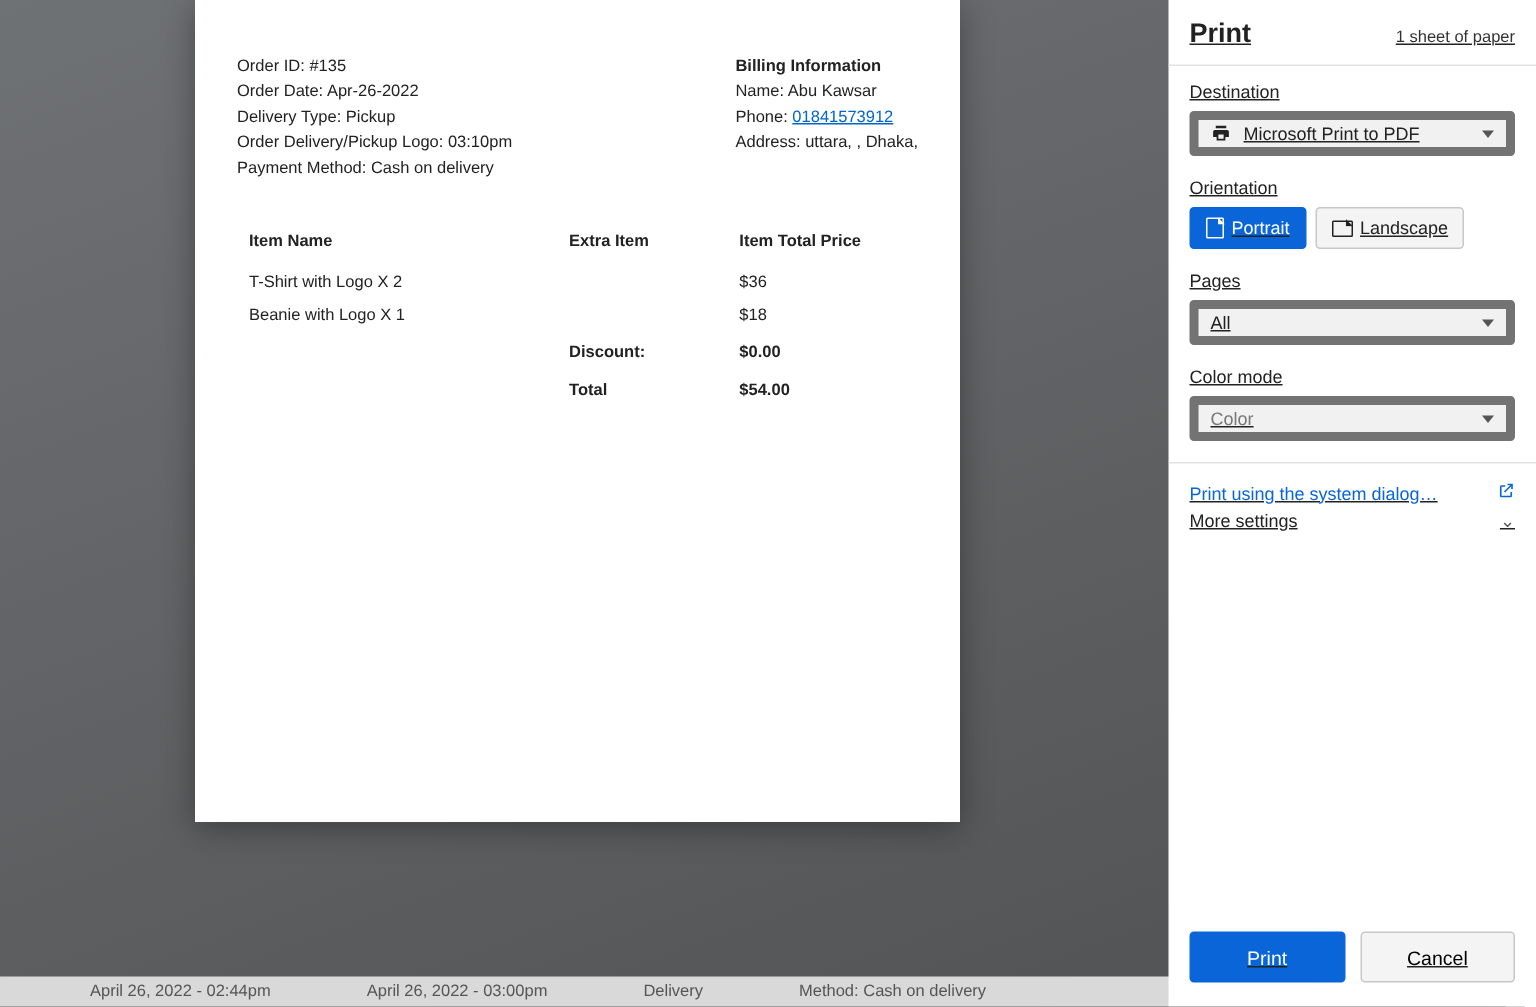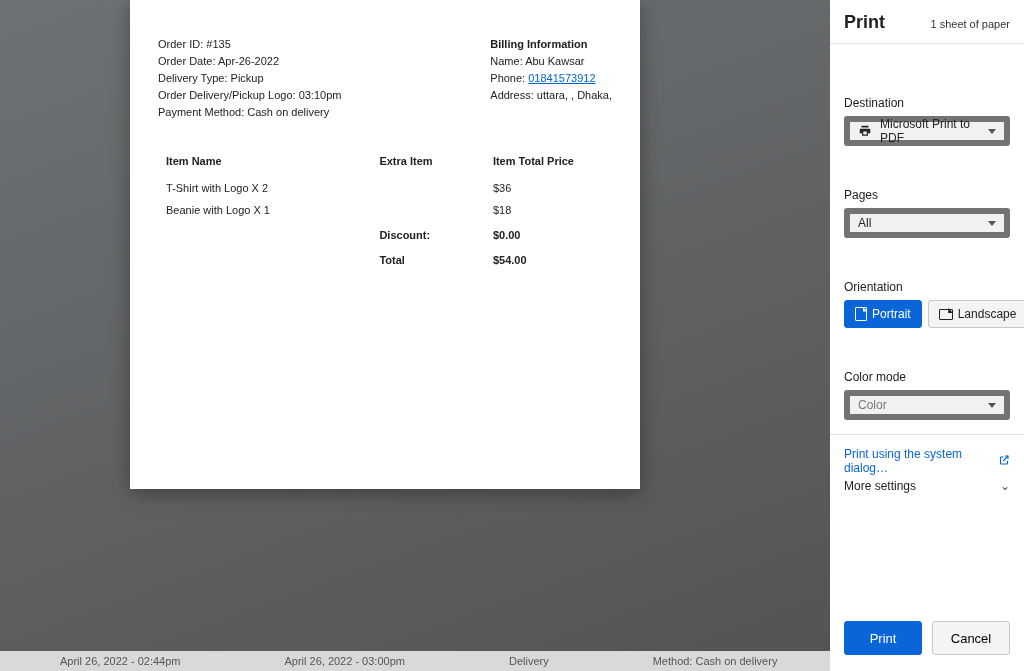--- a/index.html
+++ b/index.html
@@ -15,39 +15,39 @@
   }
   .backdrop-strip {
     position: absolute;
     left: 0; right: 0; bottom: 0;
     height: 20px;
     background: #d9d9d9;
     color: #555;
     font-size: 11px;
     display: flex;
     align-items: center;
-    gap: 104px;
+    gap: 64px;
     padding-left: 60px;
   }
 
   
   .preview-area {
     position: relative;
     flex: 1;
     display: flex;
     justify-content: center;
     align-items: flex-start;
     z-index: 1;
   }
   .page {
     position: absolute;
     top: 0;
     left: 130px;
     width: 510px;
-    height: 489px;
+    height: 548px;
     background: #fff;
     box-shadow: 0 4px 20px rgba(0,0,0,0.35);
     padding: 36px 28px;
     font-size: 11px;
     color: #222;
   }
   .page-header {
     display: flex;
     justify-content: space-between;
     margin-bottom: 28px;
@@ -65,40 +65,41 @@
     padding: 5px 8px;
     font-size: 11px;
   }
   .items-table .price-col { width: 28%; }
   .items-table .extra-col { width: 25%; }
   .items-table .sum-row td { font-weight: bold; padding-top: 8px; }
 
   
   .sidebar {
     position: relative;
-    width: 194px;
+    width: 245px;
     height: 100%;
     background: #fff;
     z-index: 2;
     display: flex;
     flex-direction: column;
     font-size: 12px;
     color: #222;
+    text-decoration: underline;
   }
   .sb-header {
     display: flex;
     justify-content: space-between;
     align-items: baseline;
     padding: 12px 14px 10px 14px;
     border-bottom: 1px solid #e2e2e2;
   }
   .sb-header h1 { font-size: 18px; font-weight: 600; }
   .sb-header .sheets { font-size: 11px; color: #333; }
   .sb-body { flex: 1; overflow-y: auto; padding: 10px 14px; }
-  .sb-section { margin-bottom: 14px; margin-top: 42px; }
+  .sb-section { margin-bottom: 14px; }
   .sb-section .sec-label { font-size: 12px; color: #222; margin-bottom: 6px; display: block; }
   .select-box {
     width: 100%;
     height: 30px;
     background: #f1f1f1;
     border: 6px solid #737373;
     border-radius: 3px;
     display: flex;
     align-items: center;
     padding: 0 8px;
@@ -276,47 +277,47 @@
 
     <div class="sb-section">
       <span class="sec-label">Destination</span>
       <div class="select-box">
         <span class="printer-icon">
           <svg viewBox="0 0 24 24" width="14" height="14" fill="#222">
               <path d="M19 8H5c-1.1 0-2 .9-2 2v6h4v4h10v-4h4v-6c0-1.1-.9-2-2-2zm-4 10H9v-5h6v5zm3-12H6V3h12v3z"></path>
             </svg>
         </span>
         <span>Microsoft Print to PDF</span>
-        <span class="chev"></span>
-      </div>
-    </div>
-
-    <div class="sb-section">
-      <span class="sec-label">Pages</span>
-      <div class="select-box">
-        <span>All</span>
         <span class="chev"></span>
       </div>
     </div>
 
     <div class="sb-section">
       <span class="sec-label">Orientation</span>
       <div class="seg">
         <div class="seg-btn active">
           <span class="ico"></span>
           <span>Portrait</span>
         </div>
         <div class="seg-btn">
           <span class="ico landscape"></span>
           <span>Landscape</span>
         </div>
       </div>
     </div>
 
     <div class="sb-section">
+      <span class="sec-label">Pages</span>
+      <div class="select-box">
+        <span>All</span>
+        <span class="chev"></span>
+      </div>
+    </div>
+
+    <div class="sb-section">
       <span class="sec-label">Color mode</span>
       <div class="select-box disabled">
         <span>Color</span>
         <span class="chev"></span>
       </div>
     </div>
 
     <div class="divider"></div>
 
     <div class="link-row">

